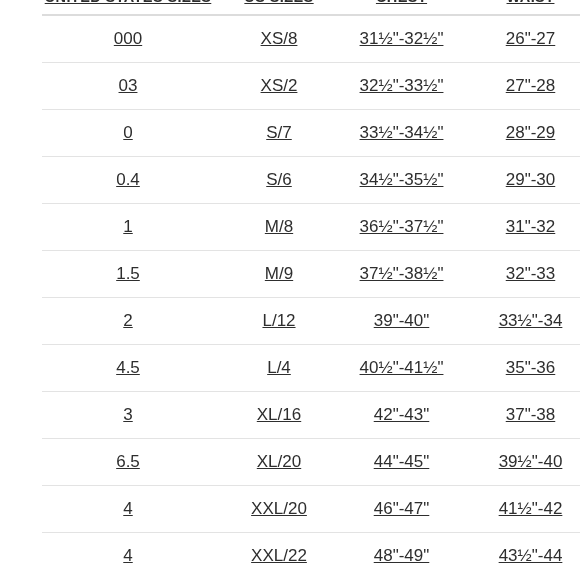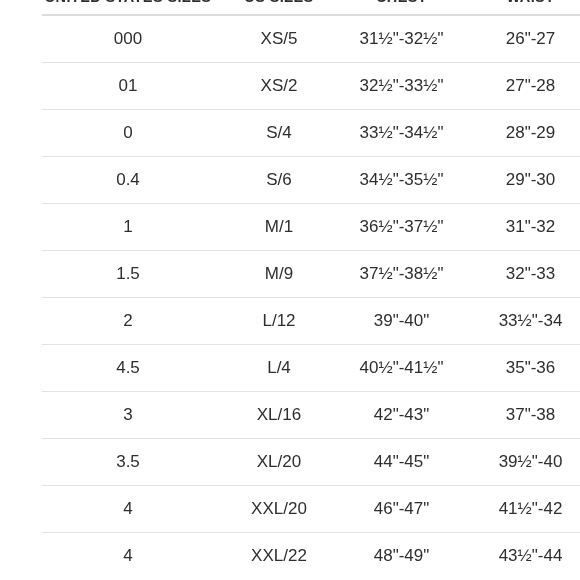--- a/index.html
+++ b/index.html
@@ -35,20 +35,21 @@
   .chart-table col.c-us     { width: 172px; }
   .chart-table col.c-alpha  { width: 130px; }
   .chart-table col.c-chest  { width: 115px; }
   .chart-table col.c-waist  { width: 143px; }
 
   .chart-table th,
   .chart-table td {
     text-align: center;
     padding: 0;
     margin: 0;
+    text-decoration: underline;
   }
 
   .chart-table thead th {
     height: 34px;
     font-size: 14.5px;
     font-weight: bold;
     letter-spacing: 0.4px;
     color: #2e2e2e;
     white-space: nowrap;
     vertical-align: middle;
@@ -84,45 +85,45 @@
       <tr>
         <th>UNITED STATES SIZES</th>
         <th>US SIZES</th>
         <th>CHEST</th>
         <th>WAIST</th>
       </tr>
     </thead>
     <tbody id="table-body">
         <tr>
           <td>000</td>
-          <td>XS/5</td>
+          <td>XS/8</td>
           <td>31½"-32½"</td>
           <td>26"-27</td>
         </tr>
         <tr>
-          <td>01</td>
+          <td>03</td>
           <td>XS/2</td>
           <td>32½"-33½"</td>
           <td>27"-28</td>
         </tr>
         <tr>
           <td>0</td>
-          <td>S/4</td>
+          <td>S/7</td>
           <td>33½"-34½"</td>
           <td>28"-29</td>
         </tr>
         <tr>
           <td>0.4</td>
           <td>S/6</td>
           <td>34½"-35½"</td>
           <td>29"-30</td>
         </tr>
         <tr>
           <td>1</td>
-          <td>M/1</td>
+          <td>M/8</td>
           <td>36½"-37½"</td>
           <td>31"-32</td>
         </tr>
         <tr>
           <td>1.5</td>
           <td>M/9</td>
           <td>37½"-38½"</td>
           <td>32"-33</td>
         </tr>
         <tr>
@@ -137,21 +138,21 @@
           <td>40½"-41½"</td>
           <td>35"-36</td>
         </tr>
         <tr>
           <td>3</td>
           <td>XL/16</td>
           <td>42"-43"</td>
           <td>37"-38</td>
         </tr>
         <tr>
-          <td>3.5</td>
+          <td>6.5</td>
           <td>XL/20</td>
           <td>44"-45"</td>
           <td>39½"-40</td>
         </tr>
         <tr>
           <td>4</td>
           <td>XXL/20</td>
           <td>46"-47"</td>
           <td>41½"-42</td>
         </tr>

